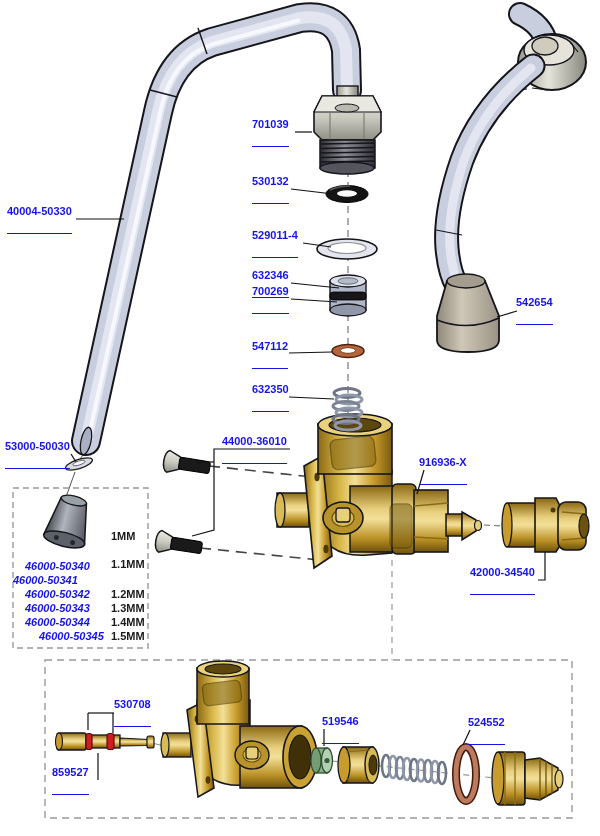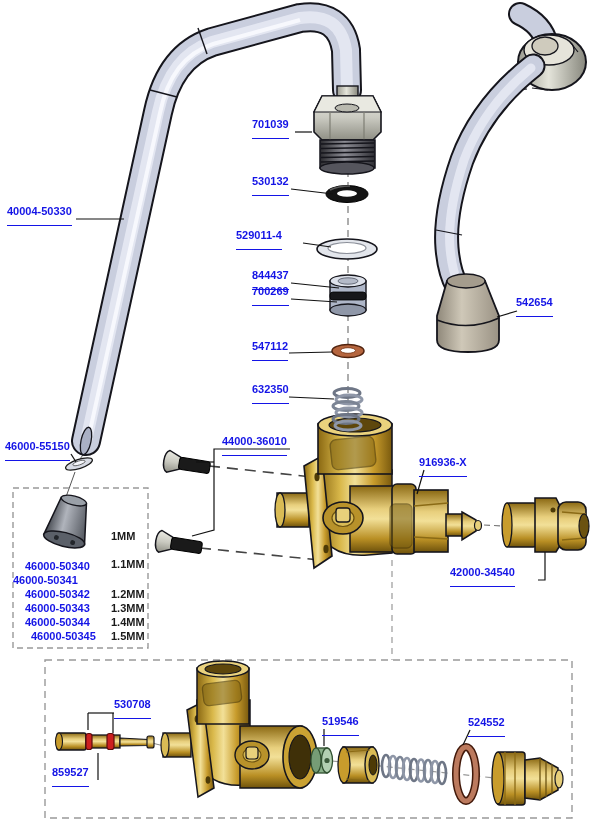--- a/index.html
+++ b/index.html
@@ -6,27 +6,27 @@
   .canvas{
     position:relative;width:600px;height:836px;background:#ffffff;overflow:hidden;
     font-family:"Liberation Sans",sans-serif;
   }
   .canvas svg{position:absolute;left:0;top:0;}
   .lbl{
     position:absolute;
     font:bold 11px "Liberation Sans",sans-serif;
     color:#1414e6;
     border-bottom:1.2px solid #1414e6;
-    padding-bottom:8px;
+    padding-bottom:16px;
     line-height:11px;
     white-space:nowrap;
     cursor:pointer;
     z-index:5;
   }
-  .lbl.nl{border-bottom:none;}
+  .lbl.nl{border-bottom:none;font-style:italic;}
   .sizetxt{
     position:absolute;
     font:bold 11px "Liberation Sans",sans-serif;
     color:#1a1a1a;
     line-height:11px;
     white-space:nowrap;
     z-index:5;
   }
 </style>
 </head>
@@ -331,44 +331,44 @@
     <line x1="113" y1="713" x2="113" y2="733"></line>
     <line x1="98" y1="780" x2="98" y2="753"></line>
     <line x1="324" y1="729" x2="324" y2="746"></line>
     <line x1="470" y1="730" x2="463" y2="745"></line>
   </g>
 </svg>
 
 <div class="lbl" style="left:7px;top:206px">40004-50330</div>
 <div class="lbl" style="left:252px;top:119px">701039</div>
 <div class="lbl" style="left:252px;top:176px">530132</div>
-<div class="lbl" style="left:236px;top:230px">529011-4</div>
-<div class="lbl" style="left:252px;top:270px">844437</div>
+<div class="lbl" style="left:252px;top:230px">529011-4</div>
+<div class="lbl" style="left:252px;top:270px">632346</div>
 <div class="lbl" style="left:252px;top:286px">700269</div>
 <div class="lbl" style="left:252px;top:341px">547112</div>
 <div class="lbl" style="left:252px;top:384px">632350</div>
 <div class="lbl" style="left:516px;top:297px">542654</div>
 <div class="lbl" style="left:222px;top:436px">44000-36010</div>
 <div class="lbl" style="left:419px;top:457px">916936-X</div>
-<div class="lbl" style="left:450px;top:567px">42000-34540</div>
-<div class="lbl" style="left:5px;top:441px">46000-55150</div>
+<div class="lbl" style="left:470px;top:567px">42000-34540</div>
+<div class="lbl" style="left:5px;top:441px">53000-50030</div>
 
 <div class="lbl" style="left:114px;top:699px">530708</div>
 <div class="lbl" style="left:52px;top:767px">859527</div>
 <div class="lbl" style="left:322px;top:716px">519546</div>
 <div class="lbl" style="left:468px;top:717px">524552</div>
 
 <div>
   <div class="lbl nl" style="left:25px;top:561px">46000-50340</div>
   <div class="sizetxt" style="left:111px;top:531px">1MM</div>
   <div class="lbl nl" style="left:13px;top:575px">46000-50341</div>
   <div class="sizetxt" style="left:111px;top:559px">1.1MM</div>
   <div class="lbl nl" style="left:25px;top:589px">46000-50342</div>
   <div class="sizetxt" style="left:111px;top:589px">1.2MM</div>
   <div class="lbl nl" style="left:25px;top:603px">46000-50343</div>
   <div class="sizetxt" style="left:111px;top:603px">1.3MM</div>
   <div class="lbl nl" style="left:25px;top:617px">46000-50344</div>
   <div class="sizetxt" style="left:111px;top:617px">1.4MM</div>
-  <div class="lbl nl" style="left:31px;top:631px">46000-50345</div>
+  <div class="lbl nl" style="left:39px;top:631px">46000-50345</div>
   <div class="sizetxt" style="left:111px;top:631px">1.5MM</div>
 </div>
 
 </div>
 
 </body></html>

